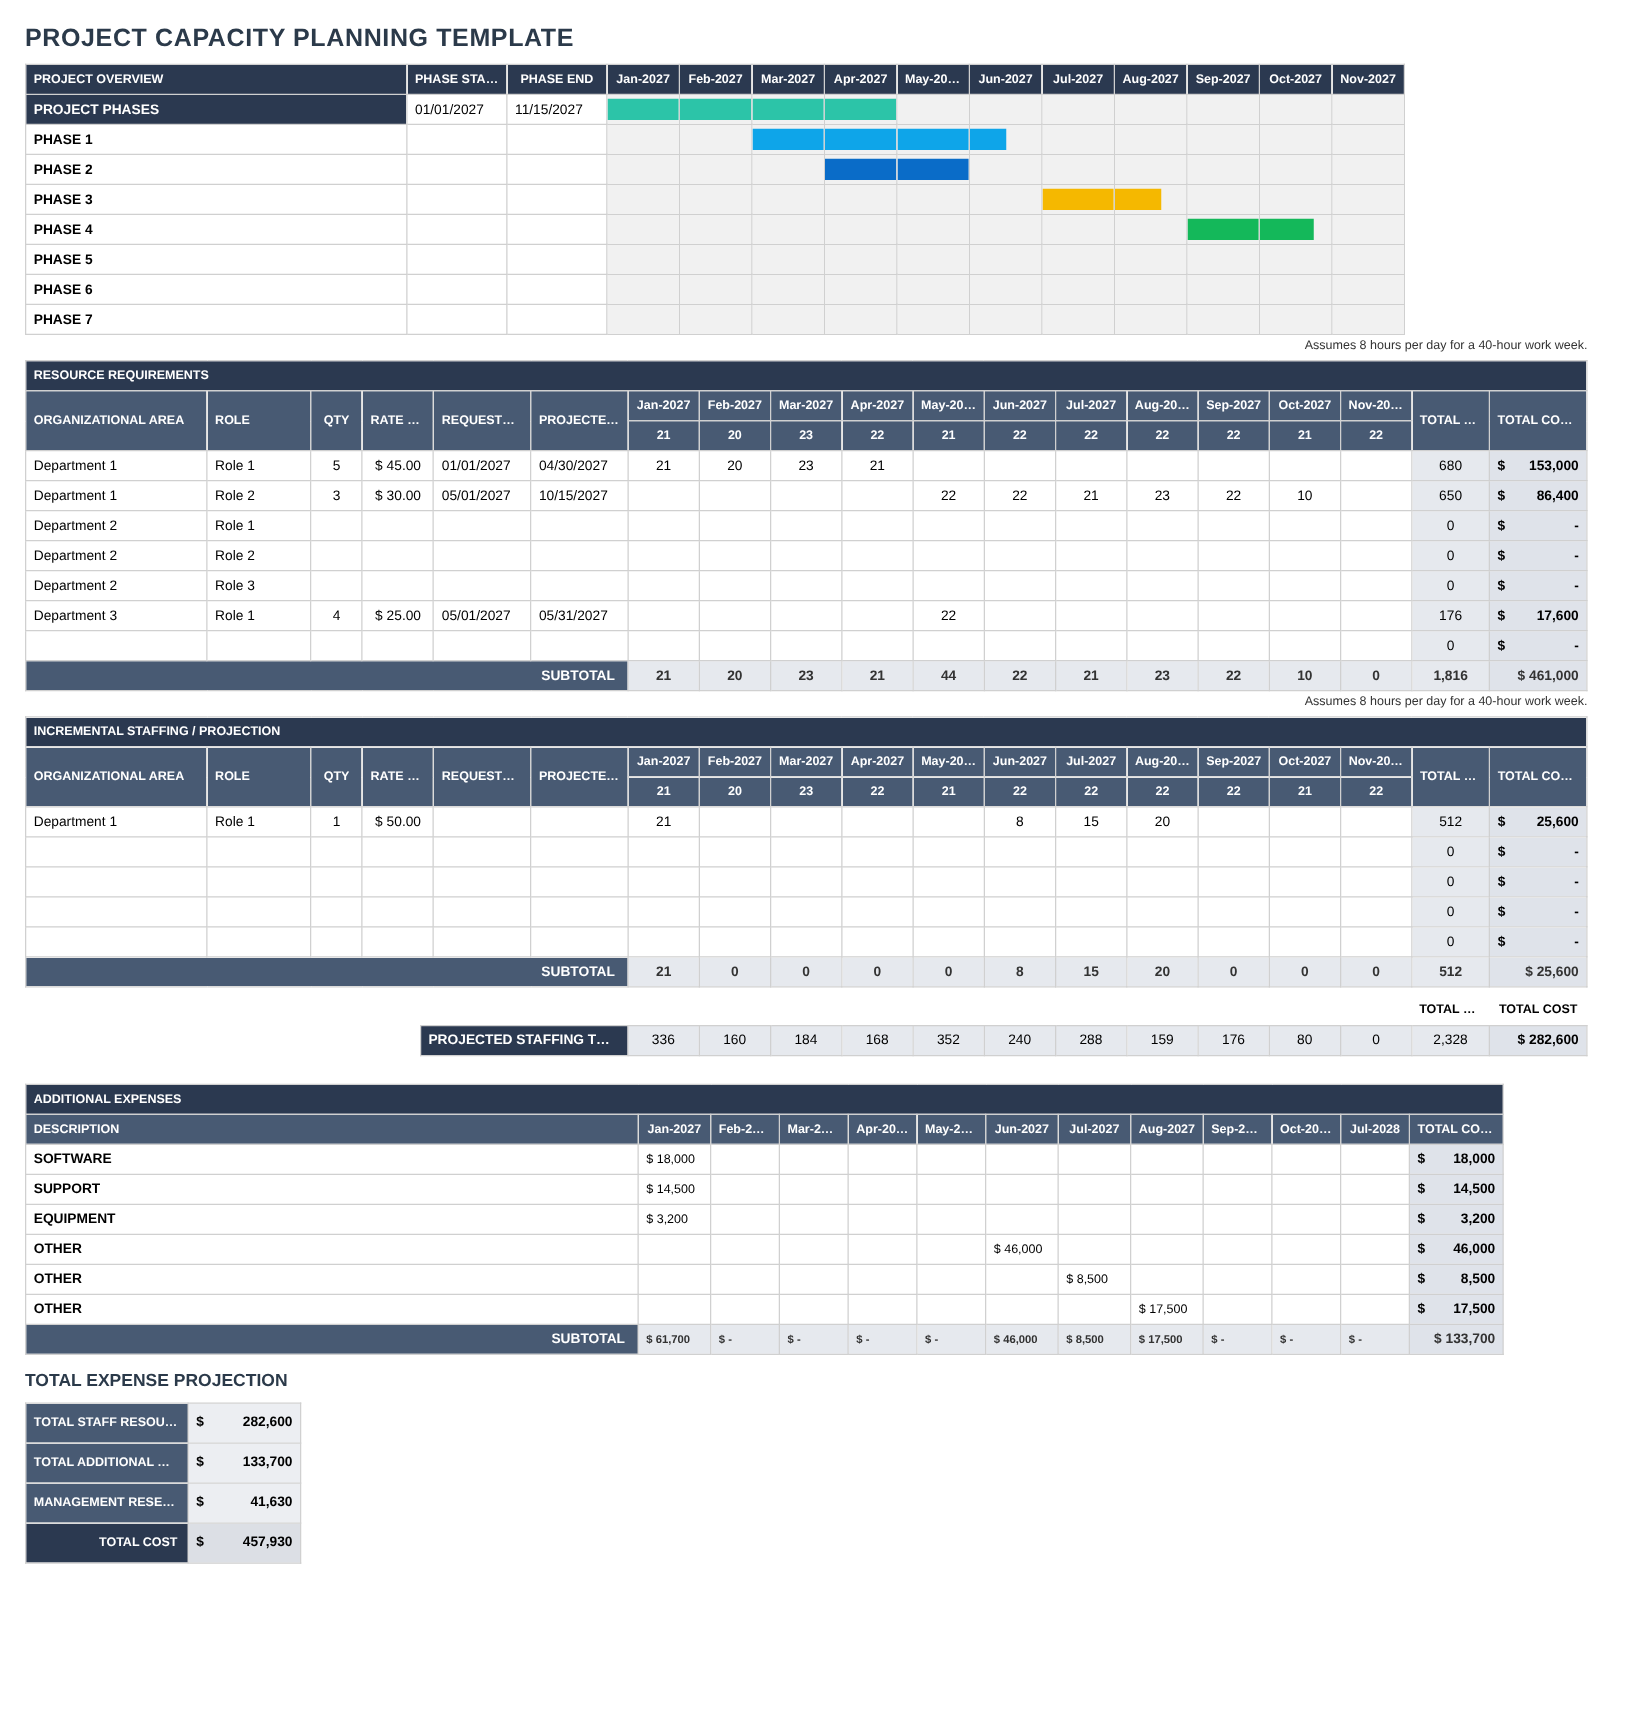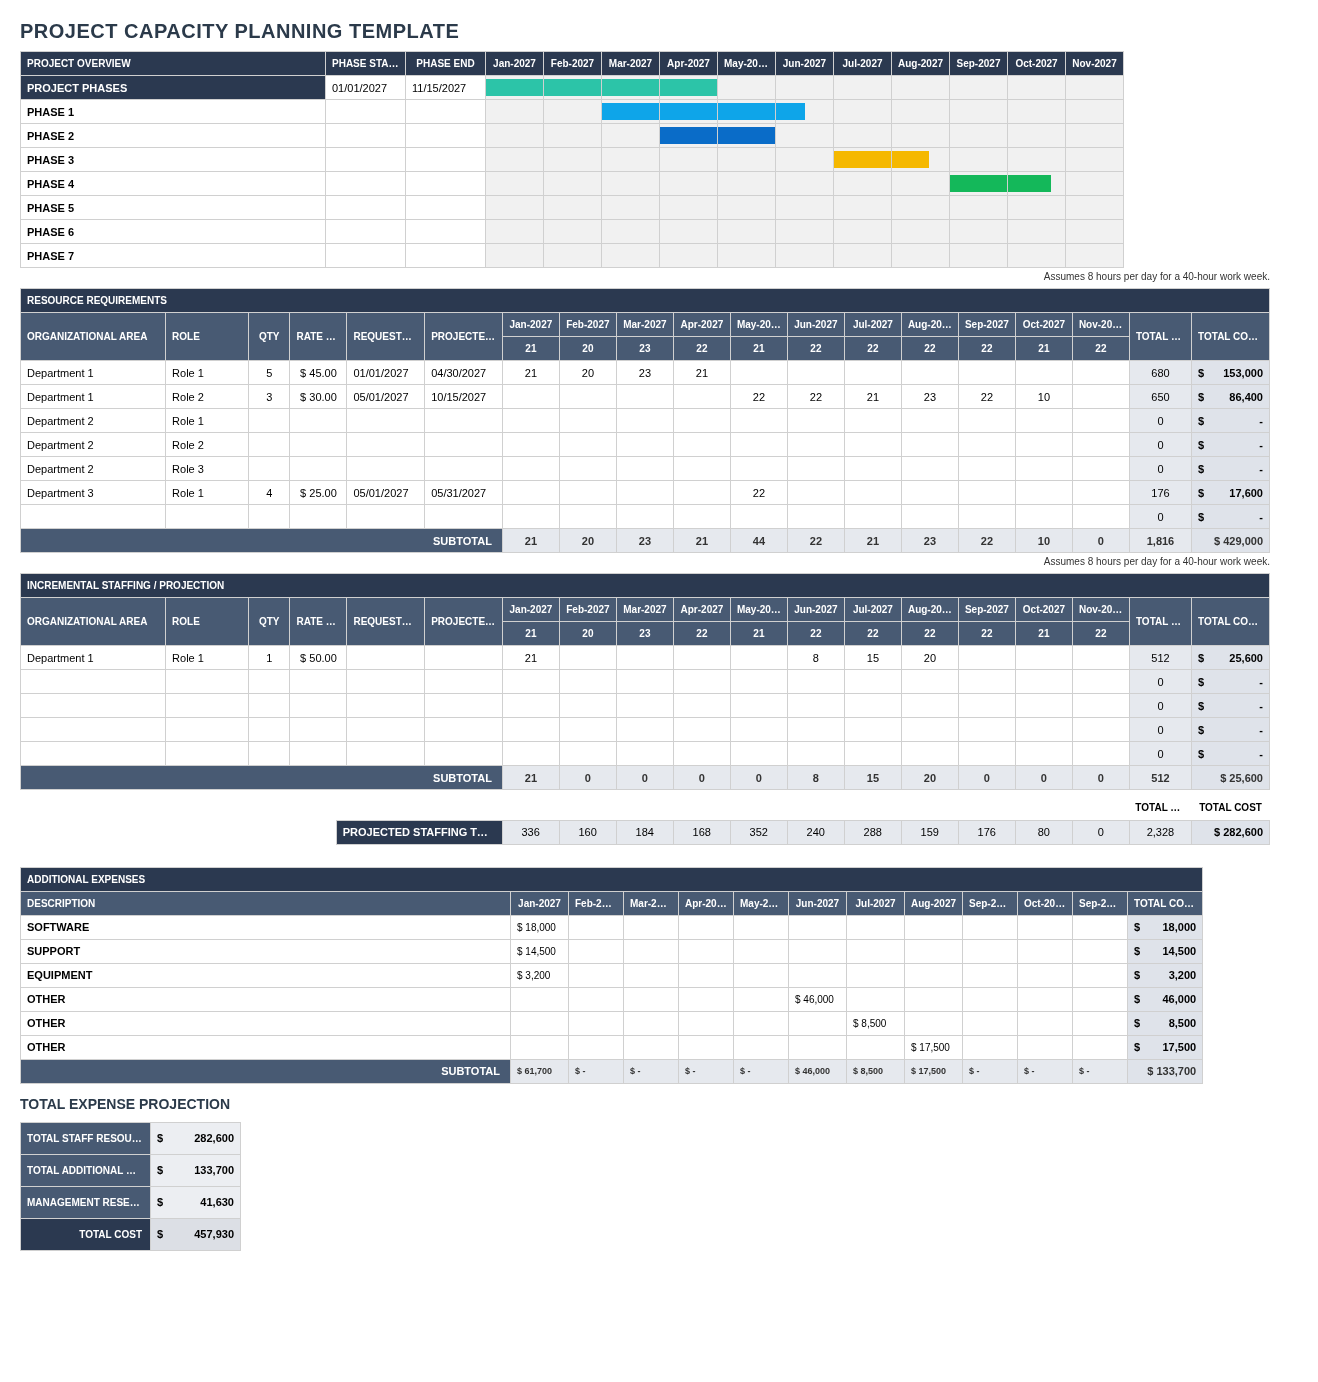--- a/index.html
+++ b/index.html
@@ -455,21 +455,21 @@
     <td class="subtotal-sum" style="color:#333">23</td>
     <td class="subtotal-sum" style="color:#333">21</td>
     <td class="subtotal-sum" style="color:#333">44</td>
     <td class="subtotal-sum" style="color:#333">22</td>
     <td class="subtotal-sum" style="color:#333">21</td>
     <td class="subtotal-sum" style="color:#333">23</td>
     <td class="subtotal-sum" style="color:#333">22</td>
     <td class="subtotal-sum" style="color:#333">10</td>
     <td class="subtotal-sum" style="color:#333">0</td>
     <td class="total-hours" style="color:#333">1,816</td>
-    <td class="total-cost" style="color:#333"><span class="d">429,000</span></td>
+    <td class="total-cost" style="color:#333"><span class="d">461,000</span></td>
   </tr>
 </tbody>
   </table>
 <div class="note" style="width:1250px;">Assumes 8 hours per day for a 40-hour work week.</div>
 
 <table style="width:1250px;margin-top:6px;">
   <colgroup>
     <col style="width:140px">
       <col style="width:80px">
       <col style="width:40px">
@@ -725,21 +725,21 @@
     <th style="text-align:center">Jan-2027</th>
     <th style="text-align:center">Feb-2027</th>
     <th style="text-align:center">Mar-2027</th>
     <th style="text-align:center">Apr-2027</th>
     <th style="text-align:center">May-2027</th>
     <th style="text-align:center">Jun-2027</th>
     <th style="text-align:center">Jul-2027</th>
     <th style="text-align:center">Aug-2027</th>
     <th style="text-align:center">Sep-2027</th>
     <th style="text-align:center">Oct-2027</th>
-    <th style="text-align:center">Sep-2028</th>
+    <th style="text-align:center">Jul-2028</th>
     <th style="text-align:center">TOTAL COST</th>
   </tr>
   </tbody>
     <tbody id="expenses-rows">
       <tr>
         <td class="lead-col">SOFTWARE</td>
         <td style="font-size: 10px;">$  18,000</td>
         <td style="font-size: 10px;"></td>
         <td style="font-size: 10px;"></td>
         <td style="font-size: 10px;"></td>

